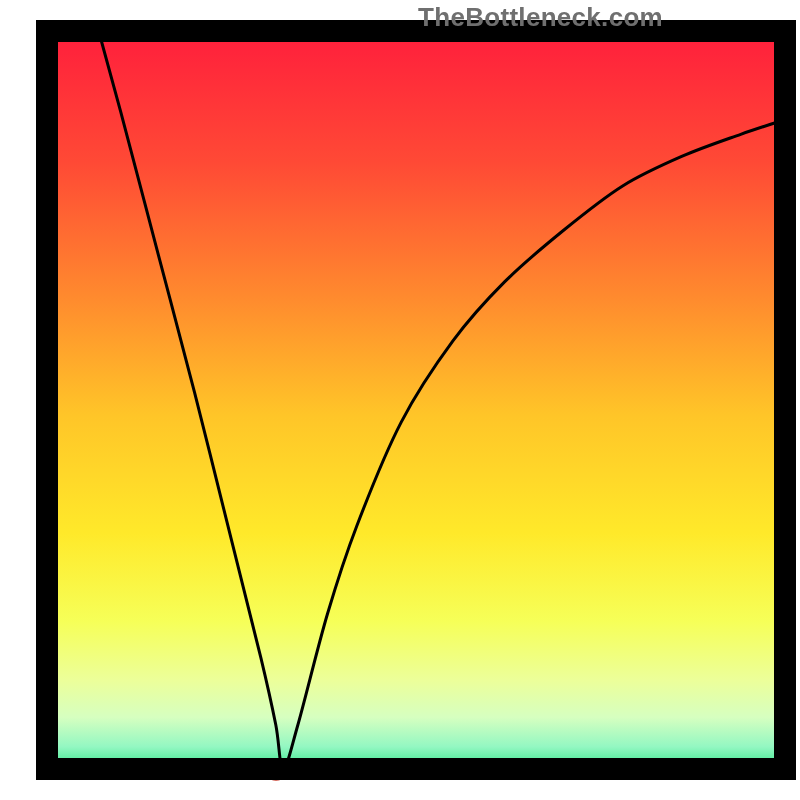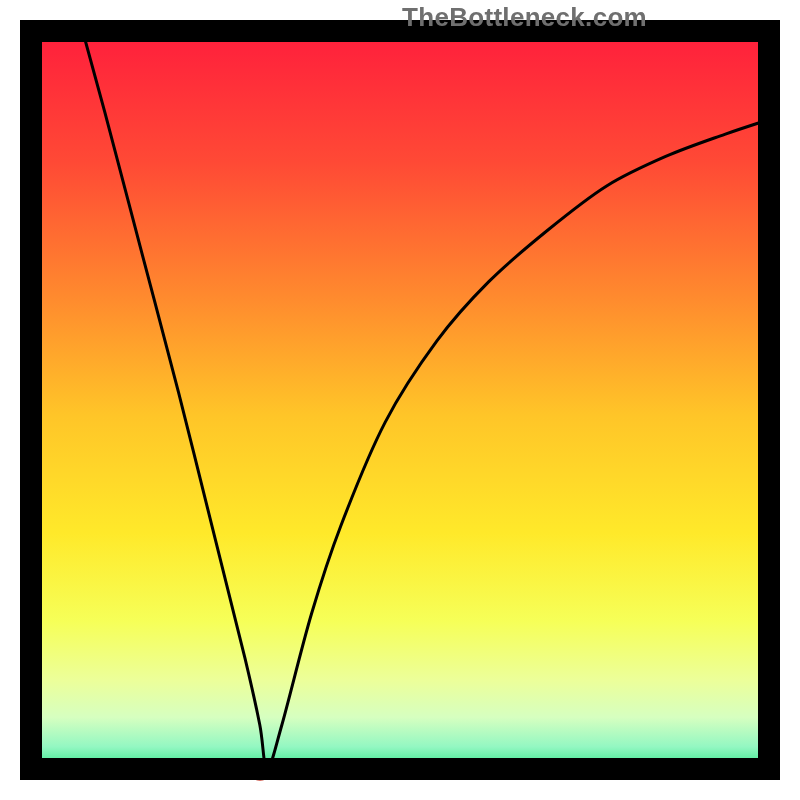--- a/index.html
+++ b/index.html
@@ -7,20 +7,21 @@
     padding: 0;
     width: 800px;
     height: 800px;
     background: #ffffff;
     overflow: hidden;
   }
   .chart-container {
     position: relative;
     width: 659px;
     height: 800px;
+    margin-left: 16px;
   }
   svg {
     display: block;
   }
   .watermark {
     position: absolute;
     top: 2px;
     right: 12px;
     font-family: Arial, Helvetica, sans-serif;
     font-size: 26px;

